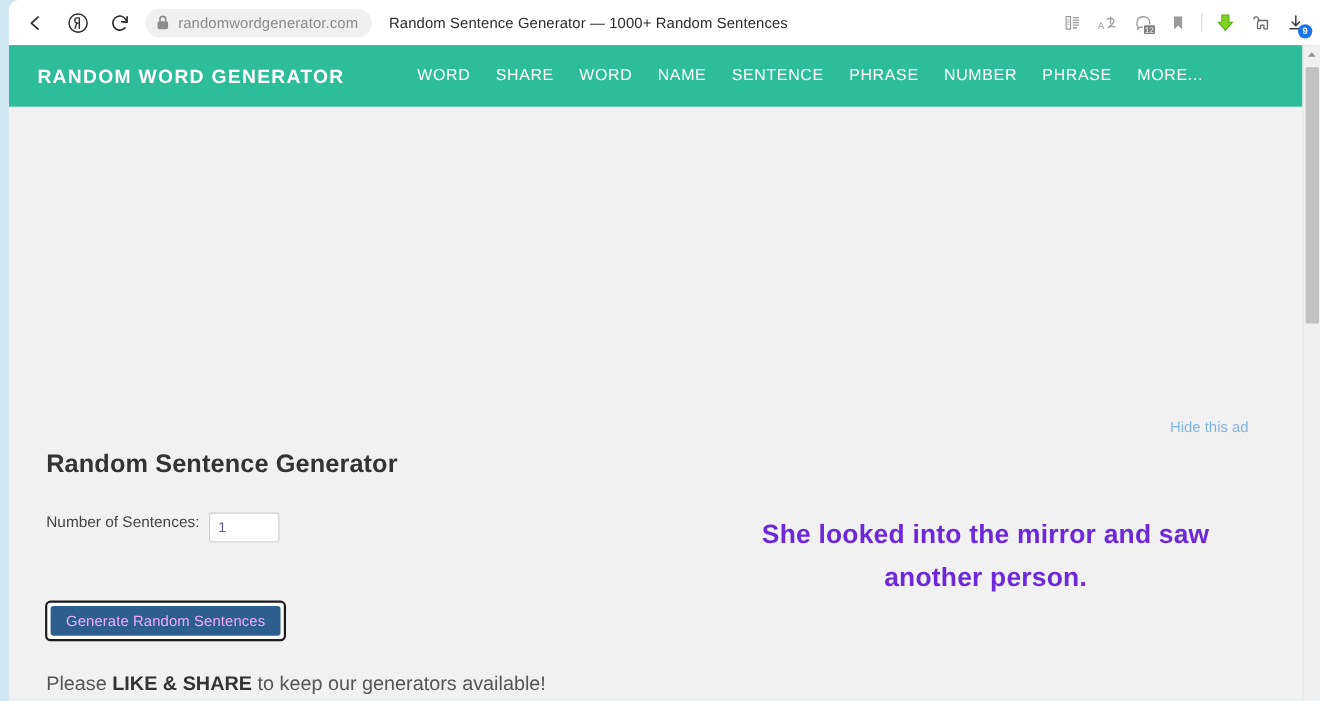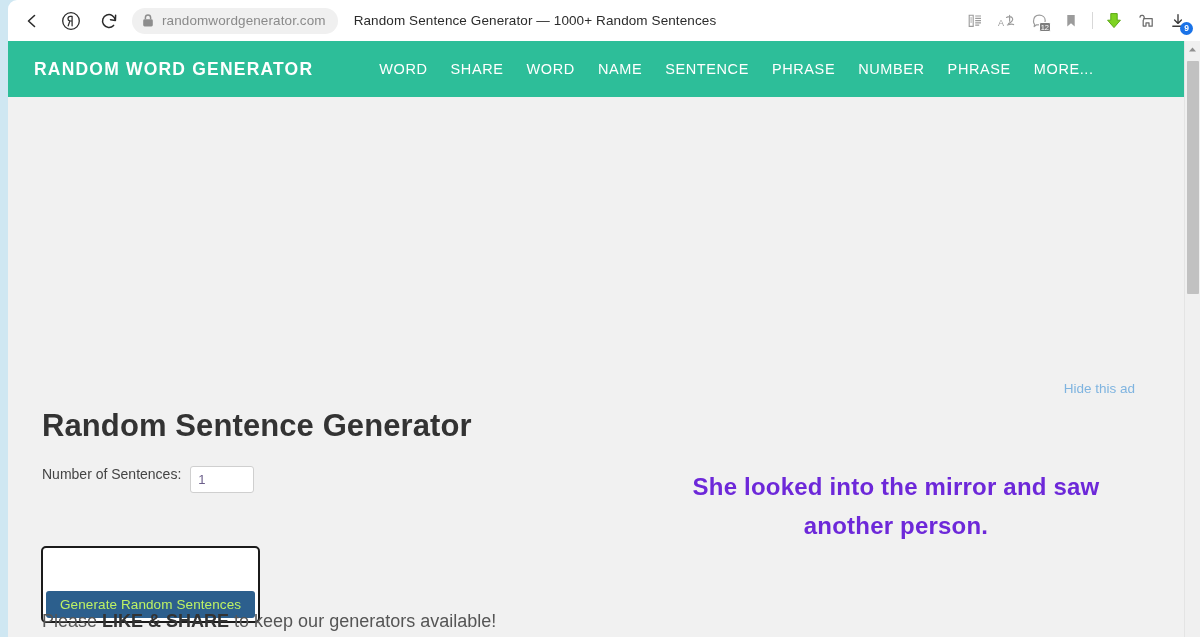--- a/index.html
+++ b/index.html
@@ -153,21 +153,21 @@
     position: absolute;
     right: 57px; top: 297px;
     font-size: 13.5px;
     color: #7fb4e0;
     cursor: pointer;
   }
 
   #main-heading {
     position: absolute;
     left: 34px; top: 324px;
-    font-size: 31px;
+    font-size: 23px;
     font-weight: bold;
     color: #333333;
     letter-spacing: .1px;
   }
 
   #form-row {
     position: absolute;
     left: 34px; top: 382px;
     display: flex; align-items: flex-start;
   }
@@ -193,29 +193,28 @@
     left: 33px; top: 462px;
     padding: 3px;
     border: 2px solid #1b1b1b;
     border-radius: 5px;
     background: #ffffff;
     display: inline-block;
   }
   #gen-btn {
     display: block;
     background: #2c5f8d;
-    color: #bef264;
+    color: #f0abfc;
     border: none;
     border-radius: 3px;
     font-size: 13.5px;
     font-family: "Liberation Sans", sans-serif;
     padding: 6px 14px;
     cursor: pointer;
     letter-spacing: .1px;
-    margin-top: 40px;
   }
 
   #like-text {
     position: absolute;
     left: 34px; top: 527px;
     font-size: 18px;
     color: #555555;
   }
   #like-text b { color: #333; font-weight: bold; }
 

